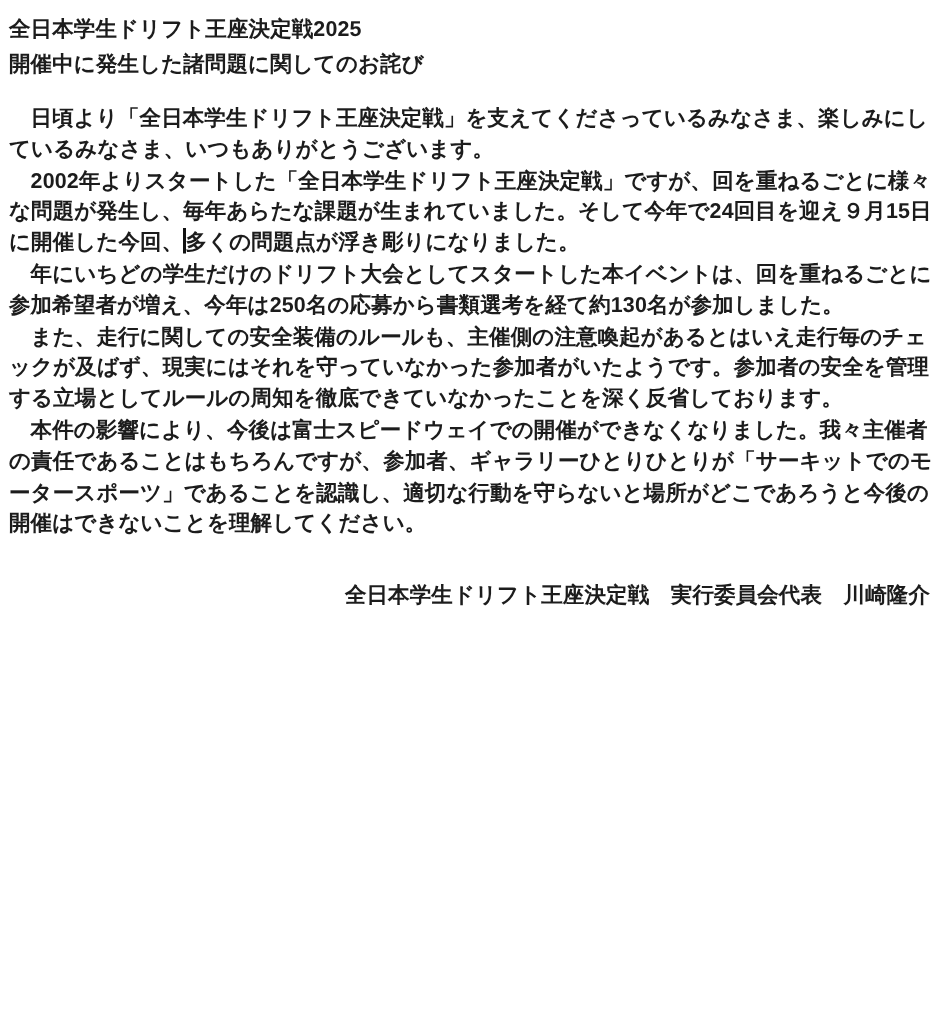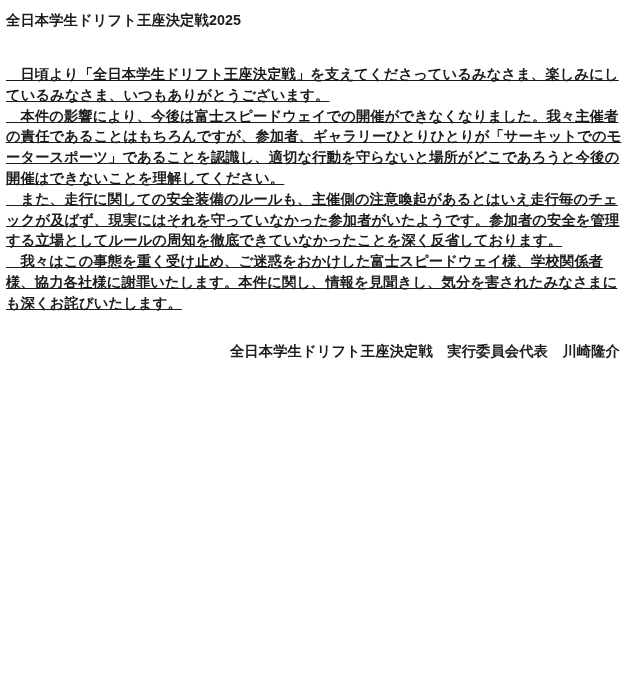--- a/index.html
+++ b/index.html
@@ -22,22 +22,21 @@
     color: #1c1c1c;
     font-size: 14.3px;
     line-height: 20.8px;
     letter-spacing: 0.1px;
   }
   .title-block p {
     margin: 0;
     line-height: 23px;
   }
   .body-block {
-    margin-top: 32px;
-    text-decoration: underline;
+    margin-top: 14px;
   }
   .para {
     margin: 0;
   }
   .signature {
     margin-top: 27px;
     text-align: right;
     padding-right: 2px;
   }
   .caret {
@@ -48,32 +47,34 @@
     vertical-align: -3px;
   }
 </style>
 </head>
 <body>
 
 <div class="doc">
 
   <div class="title-block">
     <p>全日本学生ドリフト王座決定戦2025</p>
+    <p>開催中に発生した諸問題に関してのお詫び</p>
   </div>
 
   <div class="body-block">
     <p class="para">　日頃より「全日本学生ドリフト王座決定戦」を支えてくださっているみなさま、楽しみにしているみなさま、いつもありがとうございます。</p>
 
+    <p class="para"><span>　2002年よりスタートした「全日本学生ドリフト王座決定戦」ですが、回を重ねるごとに様々な問題が発生し、毎年あらたな課題が生まれていました。そして今年で24回目を迎え９月15日に開催した今回、</span><span class="caret"></span><span>多くの問題点が浮き彫りになりました。</span></p>
+
+    <p class="para">　年にいちどの学生だけのドリフト大会としてスタートした本イベントは、回を重ねるごとに参加希望者が増え、今年は250名の応募から書類選考を経て約130名が参加しました。</p>
 
 
 
 
+    <p class="para">　また、走行に関しての安全装備のルールも、主催側の注意喚起があるとはいえ走行毎のチェックが及ばず、現実にはそれを守っていなかった参加者がいたようです。参加者の安全を管理する立場としてルールの周知を徹底できていなかったことを深く反省しております。</p>
 
     <p class="para">　本件の影響により、今後は富士スピードウェイでの開催ができなくなりました。我々主催者の責任であることはもちろんですが、参加者、ギャラリーひとりひとりが「サーキットでのモータースポーツ」であることを認識し、適切な行動を守らないと場所がどこであろうと今後の開催はできないことを理解してください。</p>
 
-    <p class="para">　また、走行に関しての安全装備のルールも、主催側の注意喚起があるとはいえ走行毎のチェックが及ばず、現実にはそれを守っていなかった参加者がいたようです。参加者の安全を管理する立場としてルールの周知を徹底できていなかったことを深く反省しております。</p>
-
-    <p class="para">　我々はこの事態を重く受け止め、ご迷惑をおかけした富士スピードウェイ様、学校関係者様、協力各社様に謝罪いたします。本件に関し、情報を見聞きし、気分を害されたみなさまにも深くお詫びいたします。</p>
   </div>
 
   <div class="signature">全日本学生ドリフト王座決定戦　実行委員会代表　川崎隆介</div>
 
 </div>
 
 </body></html>

